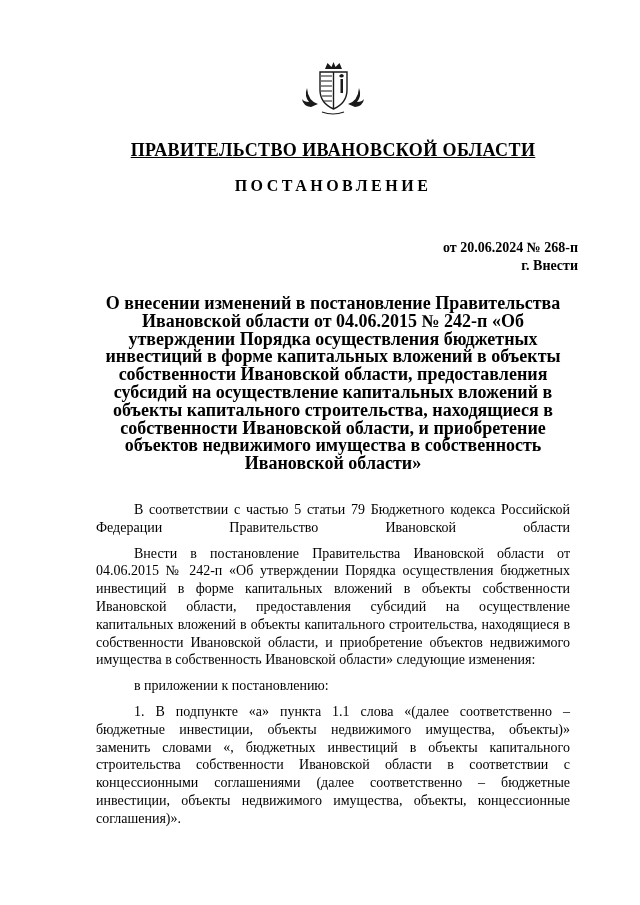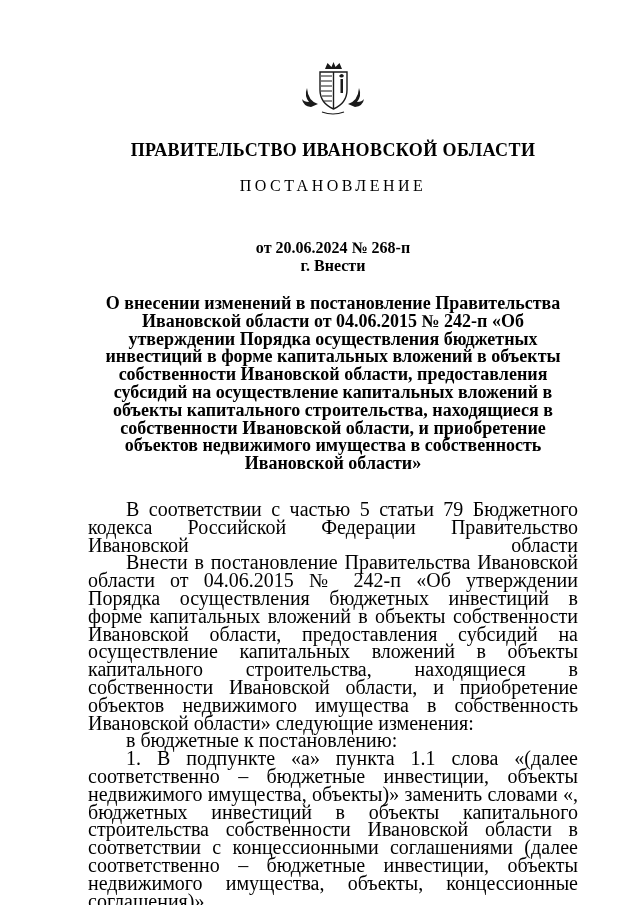--- a/index.html
+++ b/index.html
@@ -22,46 +22,46 @@
     text-align: center;
     margin: 0 0 22px 0;
   }
   .org-title {
     text-align: center;
     font-size: 18px;
     font-weight: bold;
     letter-spacing: 0.4px;
     margin: 0 0 16px 0;
   }
-  .org-title .u { }
+  .org-title .u { text-decoration: underline; }
   .doc-type {
     text-align: center;
     font-size: 16px;
-    font-weight: normal;
+    font-weight: bold;
     letter-spacing: 3.5px;
     margin: 0 0 44px 0;
   }
   .date-line, .city-line {
-    text-align: center;
-    font-size: 16px;
+    text-align: right;
+    font-size: 14px;
     font-weight: bold;
     line-height: 18px;
     margin: 0;
   }
   .city-line { margin-bottom: 20px; }
   .subject {
     text-align: center;
     font-size: 18px;
     font-weight: bold;
     line-height: 17.8px;
     margin: 0 0 28px 0;
   }
   .body-text p {
-    margin: 0;
-    font-size: 20px;
+    margin: 8px;
+    font-size: 14px;
     line-height: 17.8px;
     text-align: justify;
     text-indent: 38px;
   }
   .p-intro {
     text-align: justify;
     text-align-last: justify;
   }
   .resolve {
     display: block;
@@ -98,17 +98,17 @@
   <h2 class="doc-type">ПОСТАНОВЛЕНИЕ</h2>
 
   <p class="date-line">от 20.06.2024 № 268-п</p>
   <p class="city-line">г. Внести</p>
 
   <p class="subject">О внесении изменений в постановление Правительства Ивановской области от 04.06.2015 № 242-п «Об утверждении Порядка осуществления бюджетных инвестиций в форме капитальных вложений в объекты собственности Ивановской области, предоставления субсидий на осуществление капитальных вложений в объекты капитального строительства, находящиеся в собственности Ивановской области, и приобретение объектов недвижимого имущества в собственность Ивановской области»</p>
 
   <div class="body-text">
     <p class="p-intro"><span>В соответствии с частью 5 статьи 79 Бюджетного кодекса Российской Федерации Правительство Ивановской области</span></p>
     <p>Внести в постановление Правительства Ивановской области от 04.06.2015 № 242-п «Об утверждении Порядка осуществления бюджетных инвестиций в форме капитальных вложений в объекты собственности Ивановской области, предоставления субсидий на осуществление капитальных вложений в объекты капитального строительства, находящиеся в собственности Ивановской области, и приобретение объектов недвижимого имущества в собственность Ивановской области» следующие изменения:</p>
-    <p>в бюджетные к постановлению:</p>
+    <p>в приложении к постановлению:</p>
     <p>1. В подпункте «а» пункта 1.1 слова «(далее соответственно – бюджетные инвестиции, объекты недвижимого имущества, объекты)» заменить словами «, бюджетных инвестиций в объекты капитального строительства собственности Ивановской области в соответствии с концессионными соглашениями (далее соответственно – бюджетные инвестиции, объекты недвижимого имущества, объекты, концессионные соглашения)».</p>
   </div>
 
 </div>
 
 </body></html>

